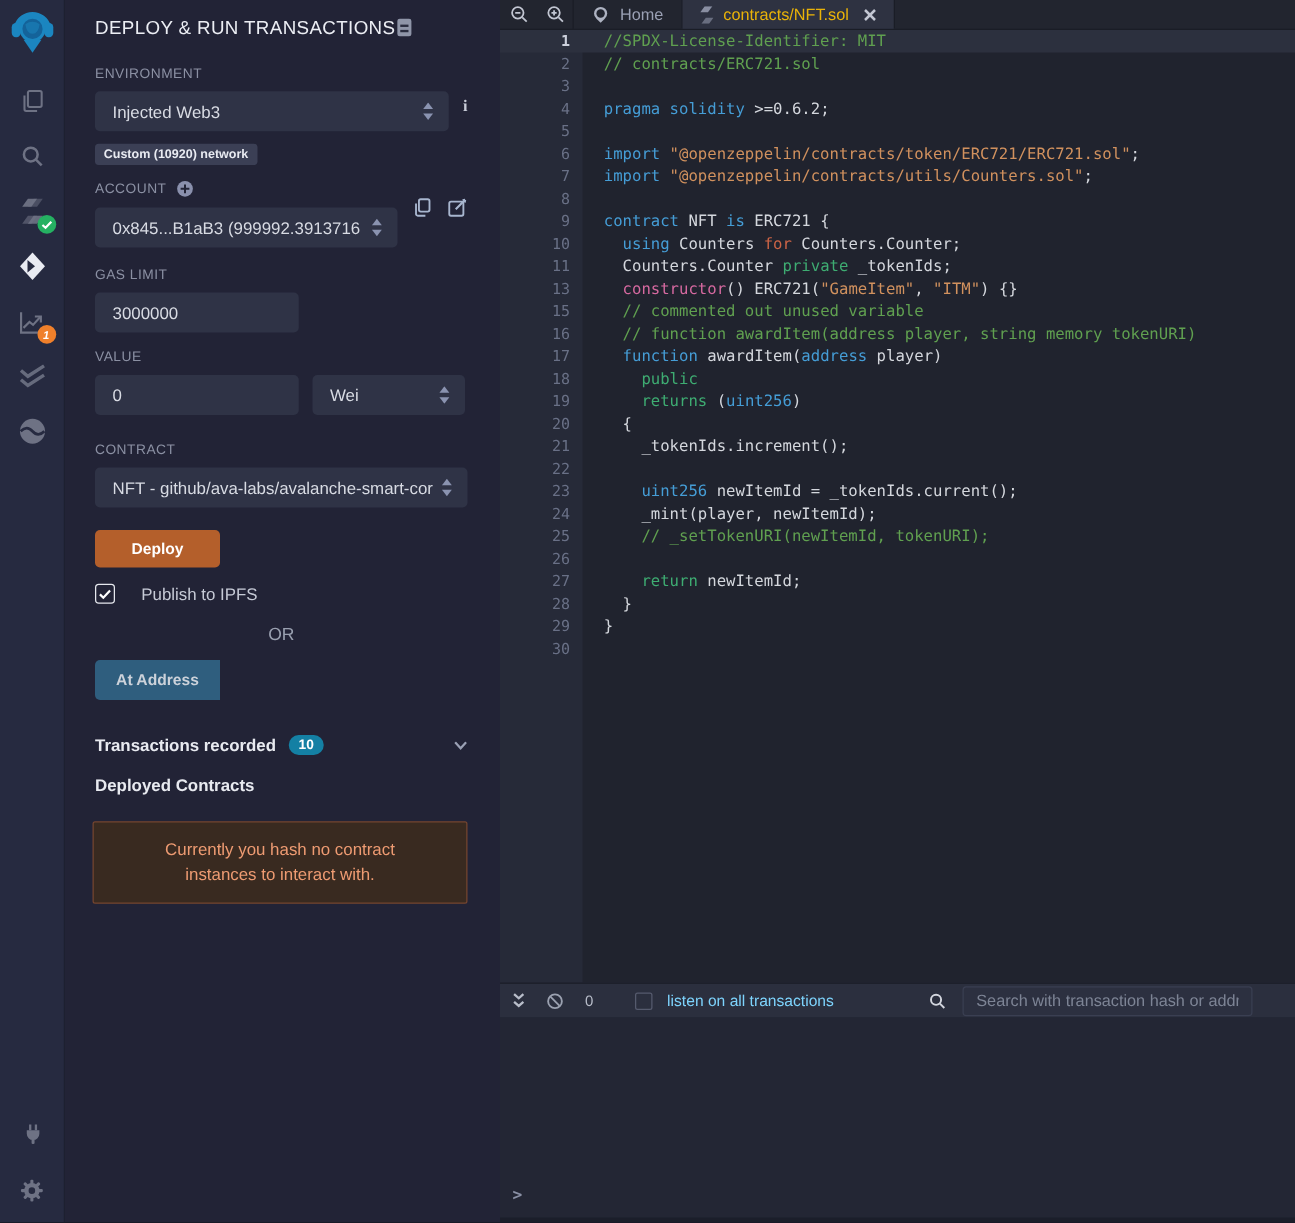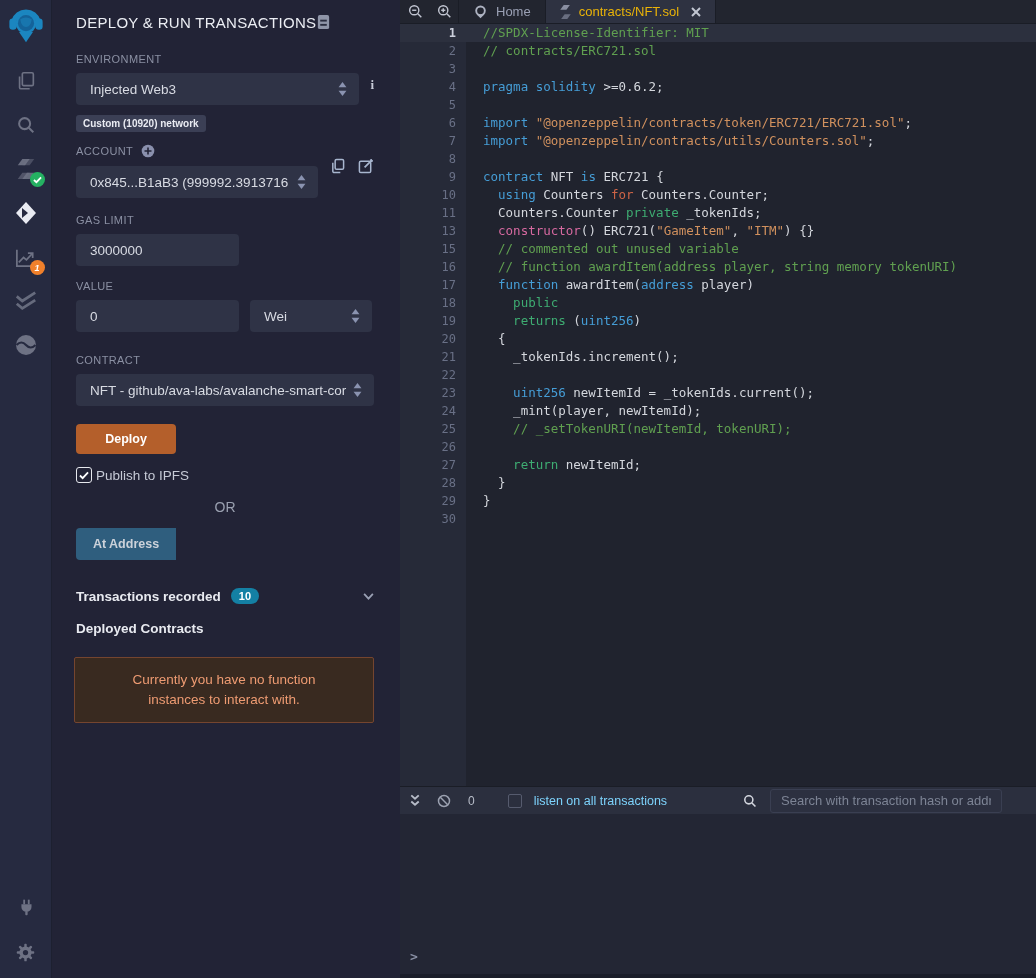--- a/index.html
+++ b/index.html
@@ -33,21 +33,21 @@
   .net-badge { display:inline-block; margin-top:10px; background:#3b3f55; color:#e9ebf2; font-size:10px; font-weight:bold; padding:3px 7px; border-radius:3px; }
   .label-row { display:flex; align-items:center; gap:8px; }
   .acct-row { display:flex; align-items:flex-start; }
   .acct-row .sel { width:250px; }
   .acct-icons { display:flex; align-items:center; gap:13px; margin-left:12px; }
   .acct-icons span { cursor:pointer; display:flex; }
   input.inp { width:163px; outline:none; }
   .val-row { display:flex; align-items:center; gap:11px; }
   .val-row .sel { width:122px; margin-top:8px; }
   .deploy-btn { margin-top:18px; width:100px; height:30px; background:#b45f2b; color:#fff; border:none; border-radius:4px; font-size:12.5px; font-weight:bold; font-family:"Liberation Sans",sans-serif; cursor:pointer; }
-  .chk-row { margin-top:13px; display:flex; align-items:center; gap:4px; cursor:pointer; }
+  .chk-row { margin-top:13px; display:flex; align-items:center; gap:21px; cursor:pointer; }
   .chk { width:16px; height:16px; border:1.5px solid #e6e8ee; border-radius:3px; background:#222336; display:flex; align-items:center; justify-content:center; }
   .chk-label { color:#c6cad6; font-size:13.5px; }
   .or-text { margin-top:16px; text-align:center; color:#9aa0b0; font-size:14px; }
   .ataddr-row { margin-top:13px; display:flex; height:32px; }
   .ataddr-btn { width:100px; flex:none; background:#2f5e7e; border:none; border-radius:4px 0 0 4px; color:#ccd2da; font-size:12.5px; font-weight:bold; font-family:"Liberation Sans",sans-serif; cursor:pointer; }
   .ataddr-inp { flex:1; background:#2b2f40; border:none; border-radius:0 4px 4px 0; color:#d8dbe3; font-size:12.5px; padding:0 12px; outline:none; }
   .ataddr-inp::placeholder { color:#7d8495; }
   .txrec-row { margin-top:28px; display:flex; align-items:center; gap:10px; cursor:pointer; }
   .txrec-label { color:#e8eaf0; font-size:13.5px; font-weight:bold; }
   .count-badge { background:#1480a4; color:#fff; font-size:11px; font-weight:bold; padding:2px 8px; border-radius:9px; }
@@ -302,21 +302,21 @@
       <span class="count-badge">10</span>
       <span class="txrec-chevron">
         <svg width="11" height="7" viewBox="0 0 12 8" fill="none" stroke="#9aa0b4" stroke-width="2">
             <polyline points="1,1 6,6.5 11,1"></polyline>
           </svg>
       </span>
     </div>
 
     <div class="depc-label">Deployed Contracts</div>
 
-    <div class="notice">Currently you have no function instances to interact with.</div>
+    <div class="notice">Currently you hash no contract instances to interact with.</div>
   </div>
 
   <div class="editor">
 
     <div class="tabbar">
       <div class="zoom-tools">
         <span>
           <svg width="15" height="15" viewBox="0 0 18 18" fill="none" stroke="#c2c6d2" stroke-width="1.7">
             <circle cx="7.5" cy="7.5" r="5.5"></circle>
               <line x1="11.8" y1="11.8" x2="16" y2="16"></line>

